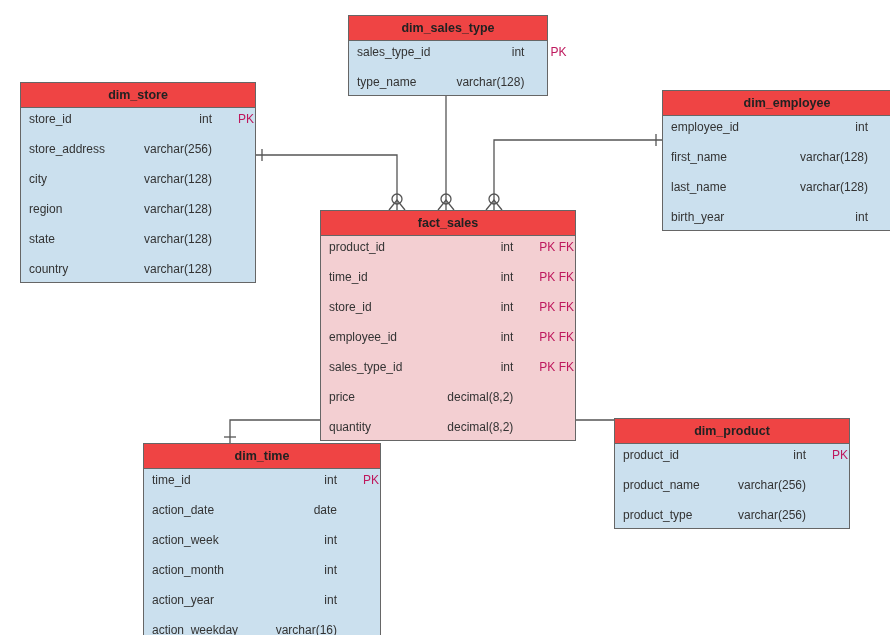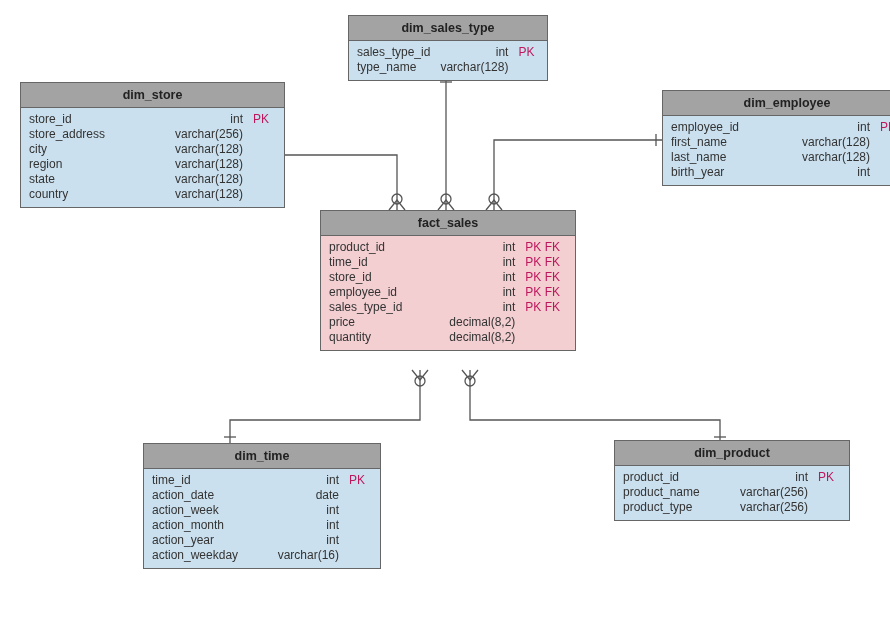--- a/index.html
+++ b/index.html
@@ -25,33 +25,34 @@
     pointer-events: none;
   }
   .entity {
     position: absolute;
     border: 1px solid #666;
     background: #fff;
     display: flex;
     flex-direction: column;
   }
   .entity-header {
-    background: #a3a3a3;
+    background: #ef4444;
     border-bottom: 1px solid #666;
     text-align: center;
     font-weight: bold;
     padding: 5px 4px;
     font-size: 12.5px;
     color: #222;
   }
   .entity-body {
     display: grid;
-    padding: 4px 15px 6px 8px;
+    padding: 4px 1px 6px 8px;
     row-gap: 1px;
     font-size: 12px;
+    gap: 16px;
   }
   .entity.dim .entity-body { background: #cbe0ee; }
   .entity.fact .entity-body { background: #f3cfd2; }
   .col-name { grid-column: 1; white-space: nowrap; text-align: left; color:#333; }
   .col-type { grid-column: 2; white-space: nowrap; text-align: right; color:#333; padding-left: 10px;}
   .col-key  { grid-column: 3; white-space: nowrap; text-align: right; color:#be185d; padding-left: 10px;}
 </style>
 </head>
 <body>
 <div class="canvas">
@@ -93,21 +94,21 @@
   <div class="entity-body" style="grid-template-columns: 1fr auto auto;">
     <span class="col-name">sales_type_id</span>
     <span class="col-type">int</span>
     <span class="col-key">PK</span>
     <span class="col-name">type_name</span>
     <span class="col-type">varchar(128)</span>
     <span class="col-key"></span>
   </div>
 </div>
 
-<div class="entity dim" style="left:20px; top:82px; width:265px;">
+<div class="entity dim" style="left:20px; top:82px; width:236px;">
   <div class="entity-header">dim_store</div>
   <div class="entity-body" style="grid-template-columns: 1fr auto auto;">
     <span class="col-name">store_id</span>
     <span class="col-type">int</span>
     <span class="col-key">PK</span>
     <span class="col-name">store_address</span>
     <span class="col-type">varchar(256)</span>
     <span class="col-key"></span>
     <span class="col-name">city</span>
     <span class="col-type">varchar(128)</span>
@@ -186,21 +187,21 @@
     <span class="col-key"></span>
     <span class="col-name">action_year</span>
     <span class="col-type">int</span>
     <span class="col-key"></span>
     <span class="col-name">action_weekday</span>
     <span class="col-type">varchar(16)</span>
     <span class="col-key"></span>
   </div>
 </div>
 
-<div class="entity dim" style="left:614px; top:440px; width:236px;">
+<div class="entity dim" style="left:614px; top:418px; width:236px;">
   <div class="entity-header">dim_product</div>
   <div class="entity-body" style="grid-template-columns: 1fr auto auto;">
     <span class="col-name">product_id</span>
     <span class="col-type">int</span>
     <span class="col-key">PK</span>
     <span class="col-name">product_name</span>
     <span class="col-type">varchar(256)</span>
     <span class="col-key"></span>
     <span class="col-name">product_type</span>
     <span class="col-type">varchar(256)</span>

